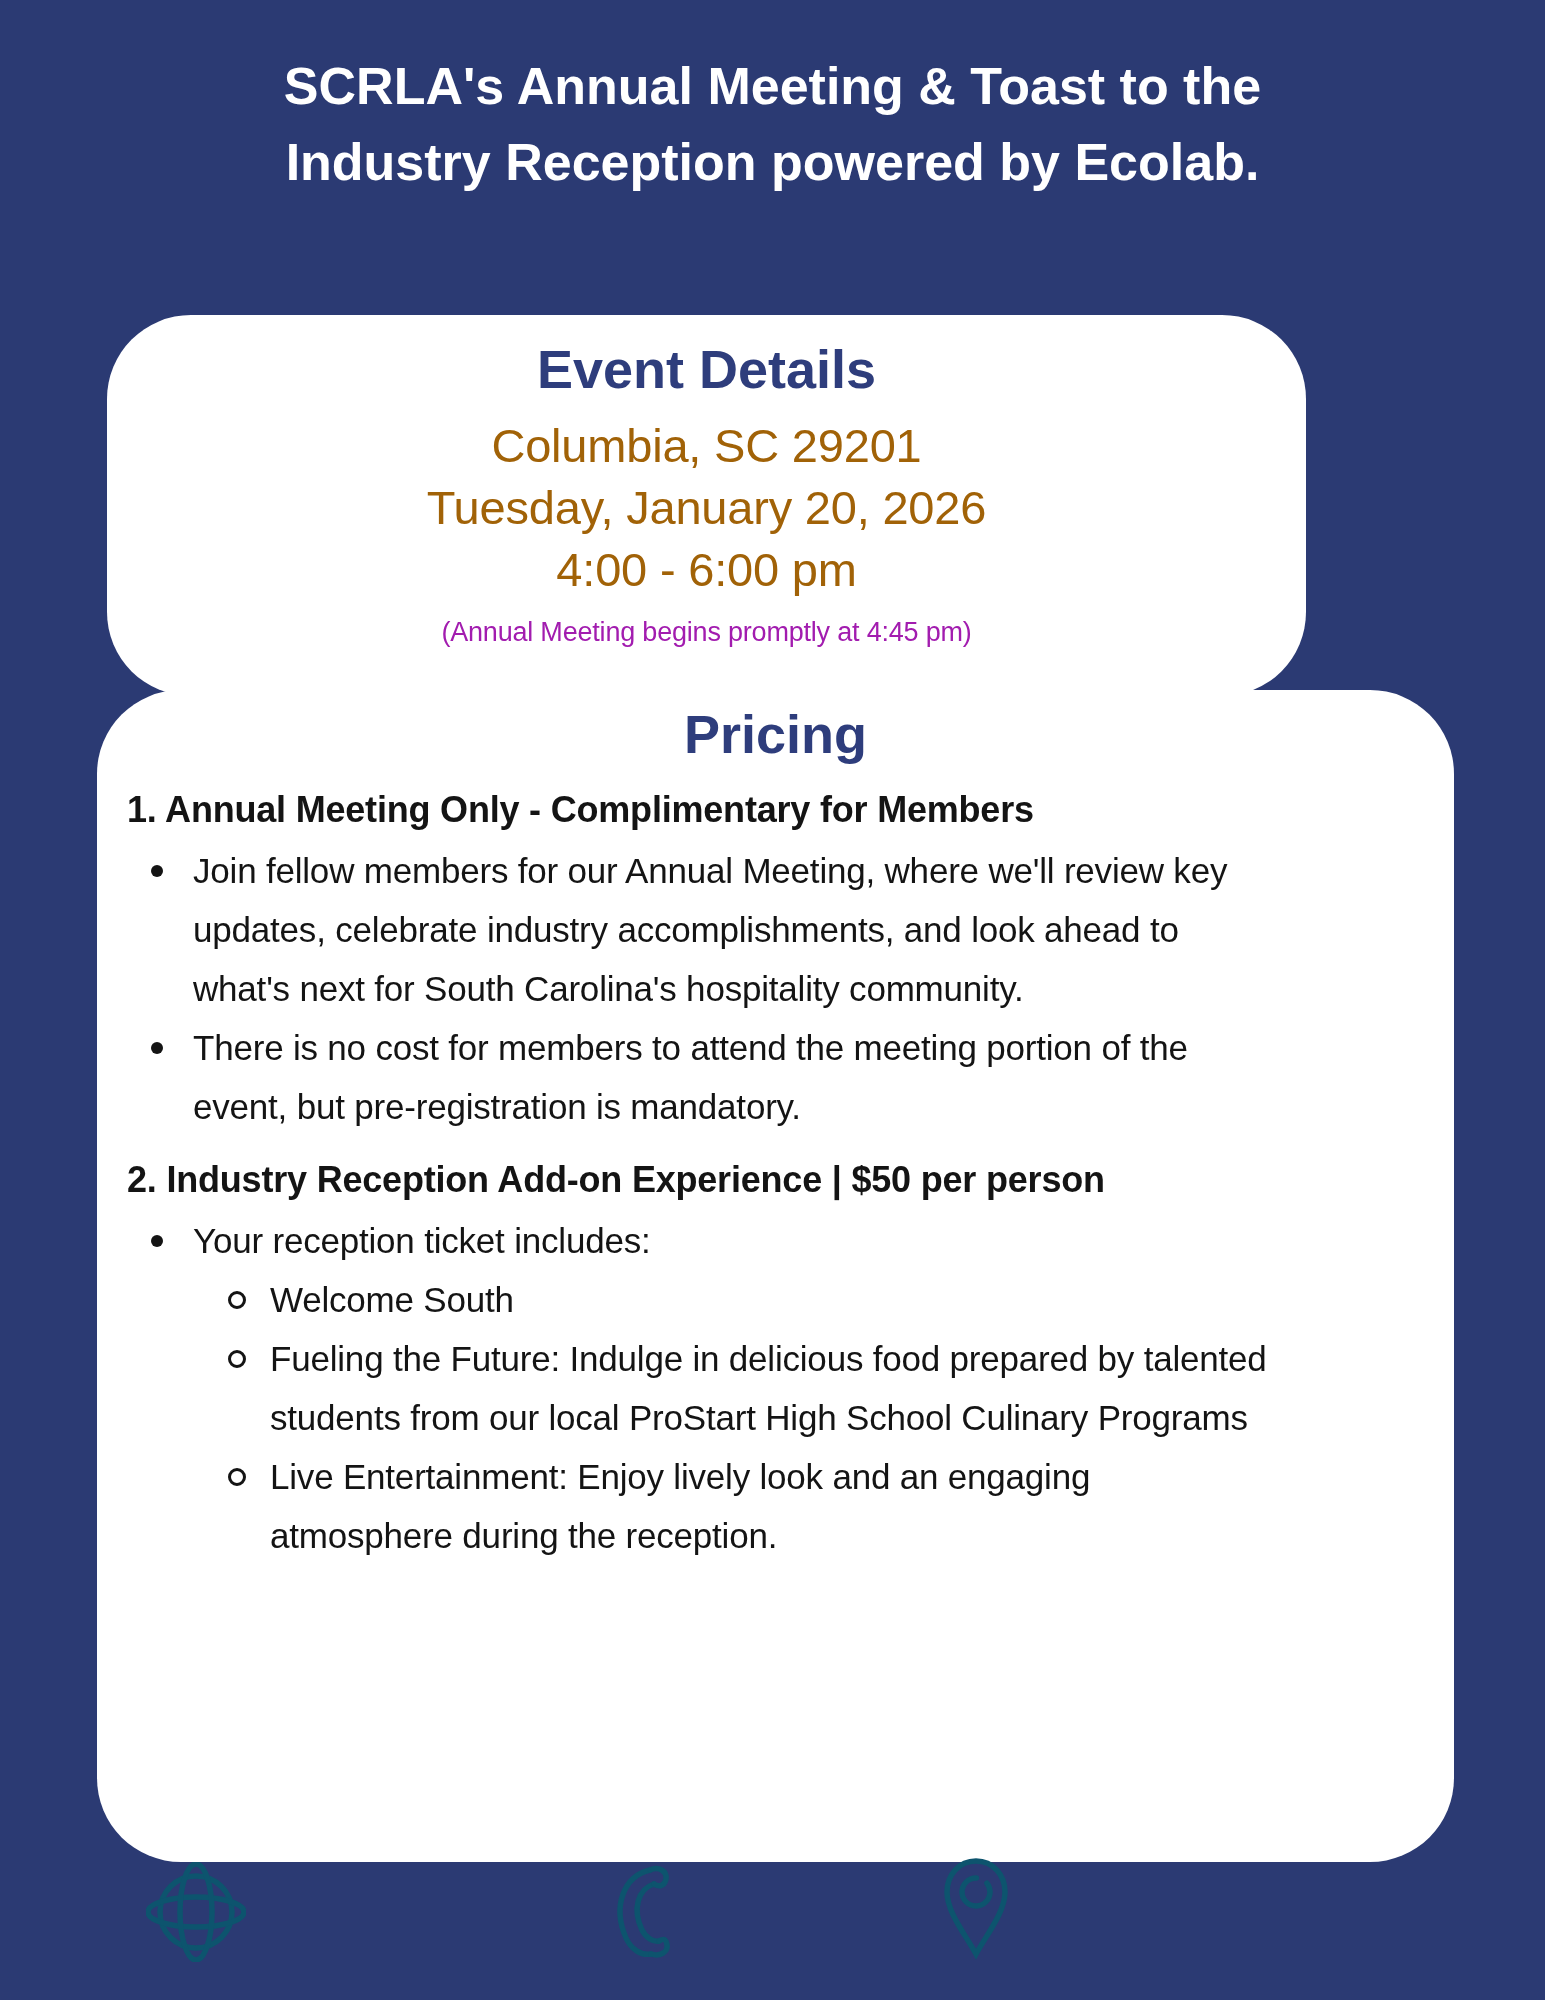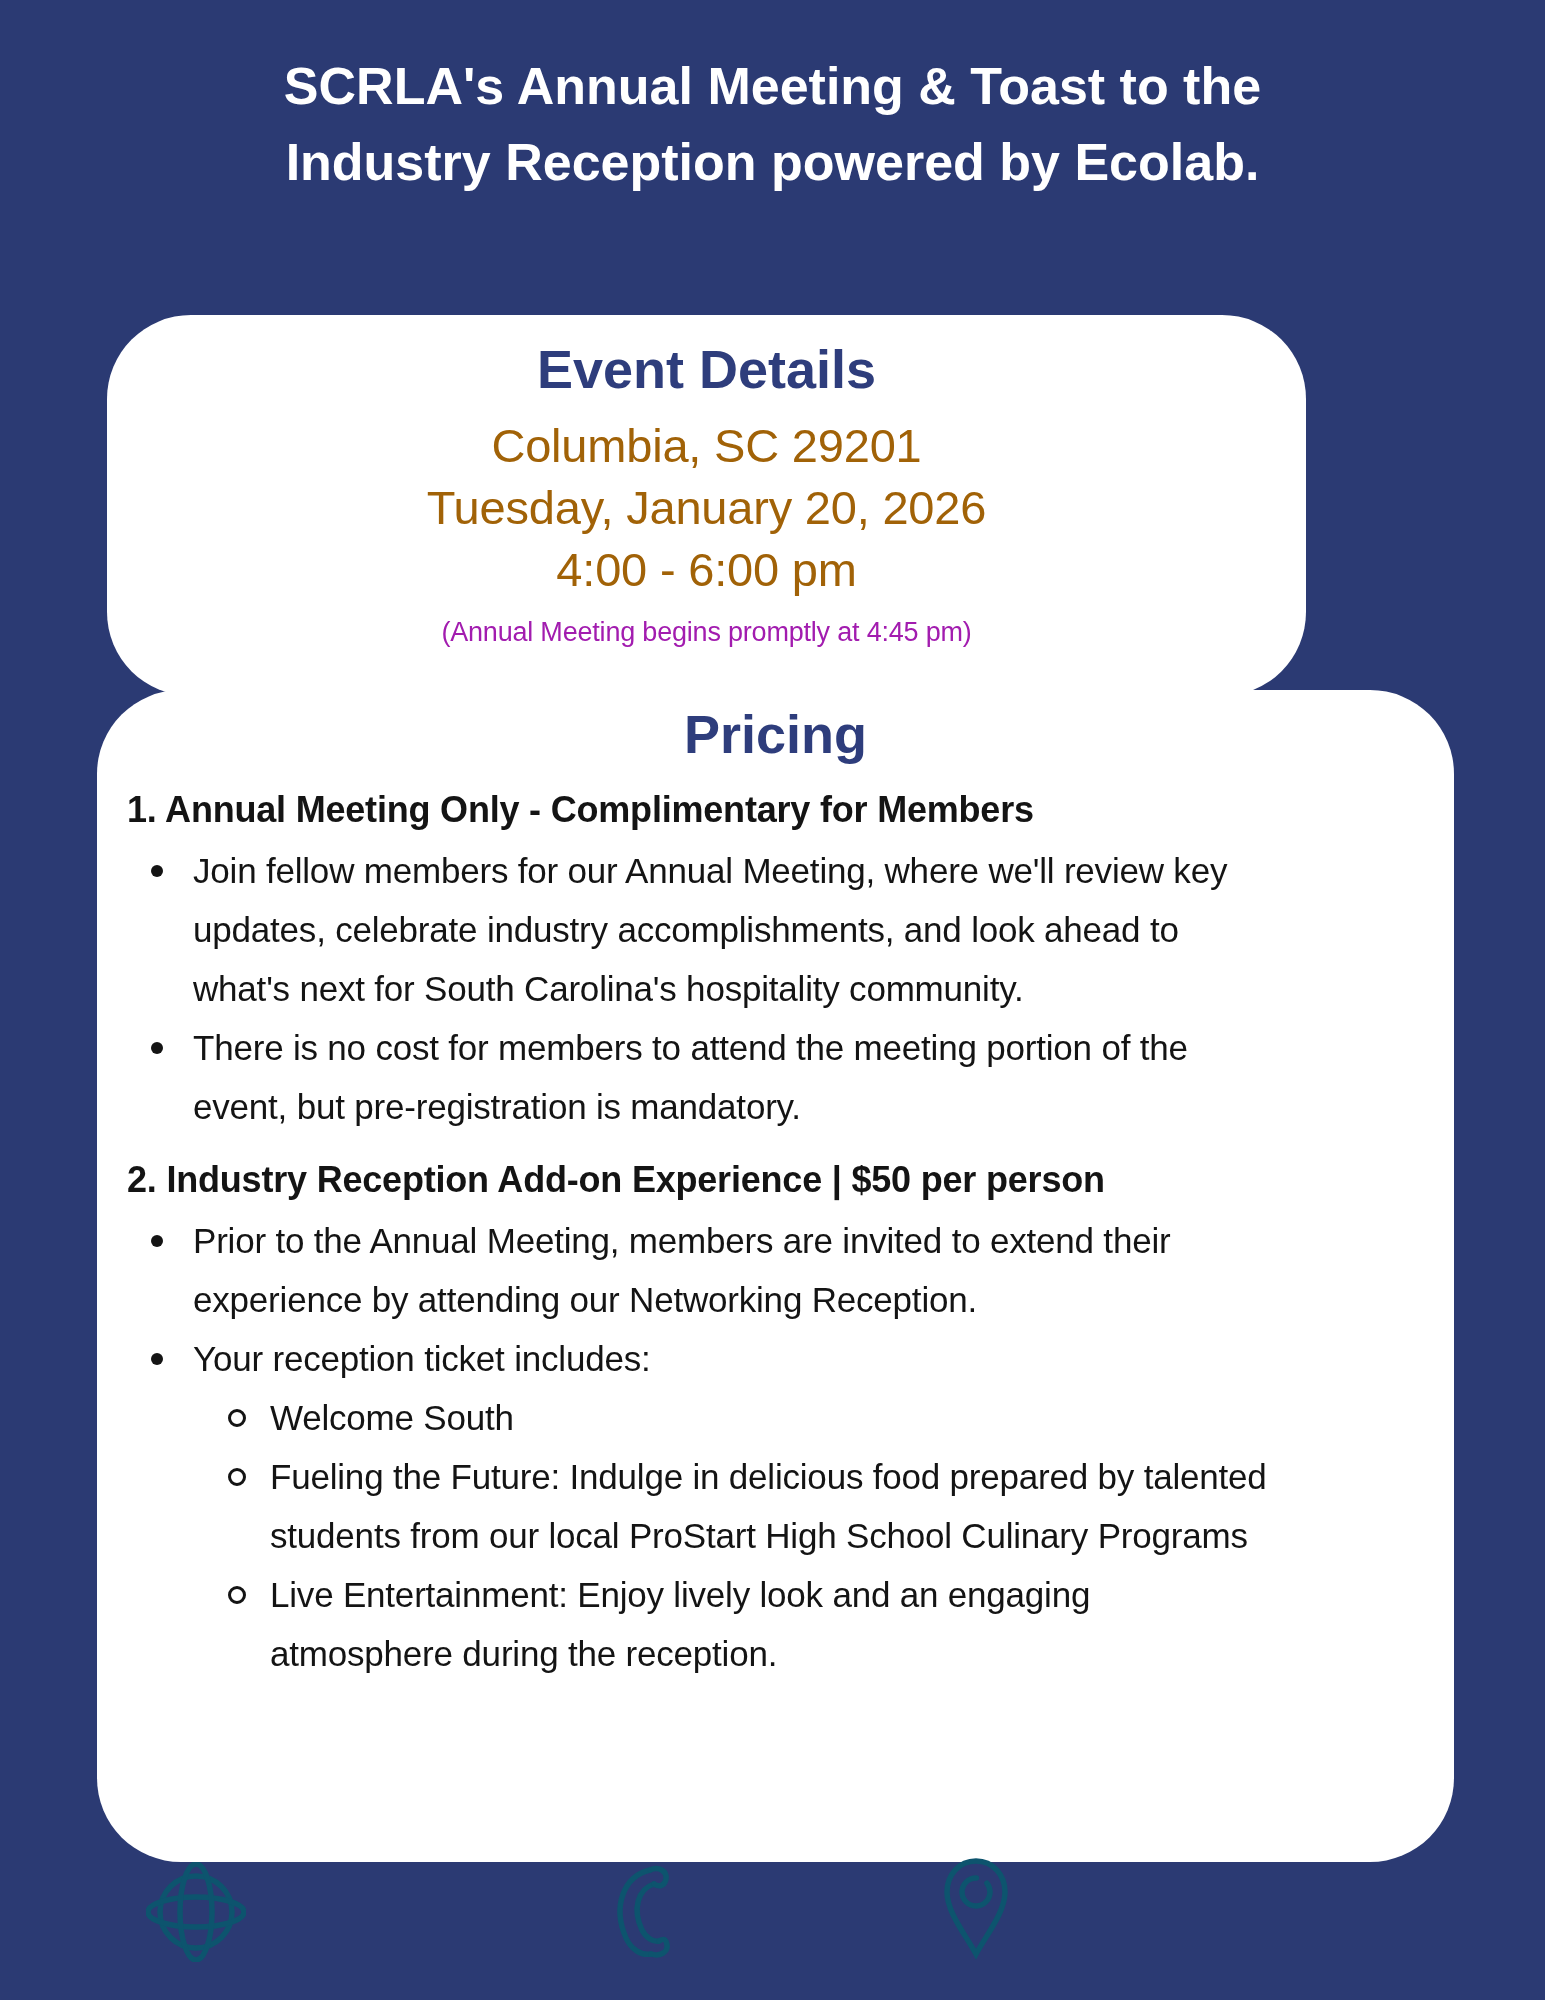--- a/index.html
+++ b/index.html
@@ -96,27 +96,20 @@
     <div class="li lvl1">
       <span class="marker dot"></span>
       <div class="lines">
         <div>There is no cost for members to attend the meeting portion of the</div>
         <div>event, but pre-registration is mandatory.</div>
       </div>
     </div>
 
     <div class="p-section-header">2. Industry Reception Add-on Experience | $50 per person</div>
 
-    <div class="li lvl1">
-      <span class="marker dot"></span>
-      <div class="lines">
-        <div>Prior to the Annual Meeting, members are invited to extend their</div>
-        <div>experience by attending our Networking Reception.</div>
-      </div>
-    </div>
 
     <div class="li lvl1">
       <span class="marker dot"></span>
       <div class="lines">
         <div>Your reception ticket includes:</div>
       </div>
     </div>
 
     <div class="li lvl2">
       <span class="marker circle"></span>

